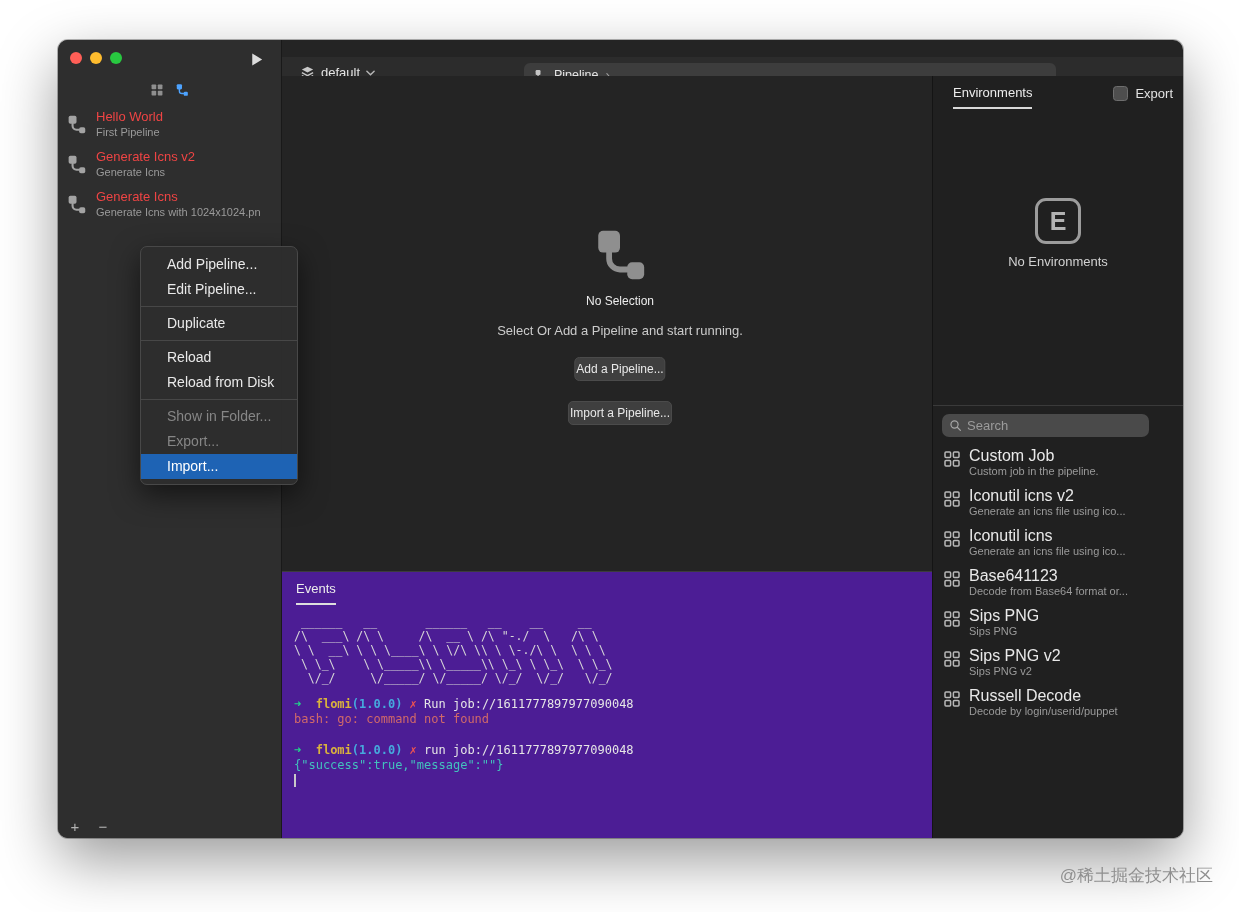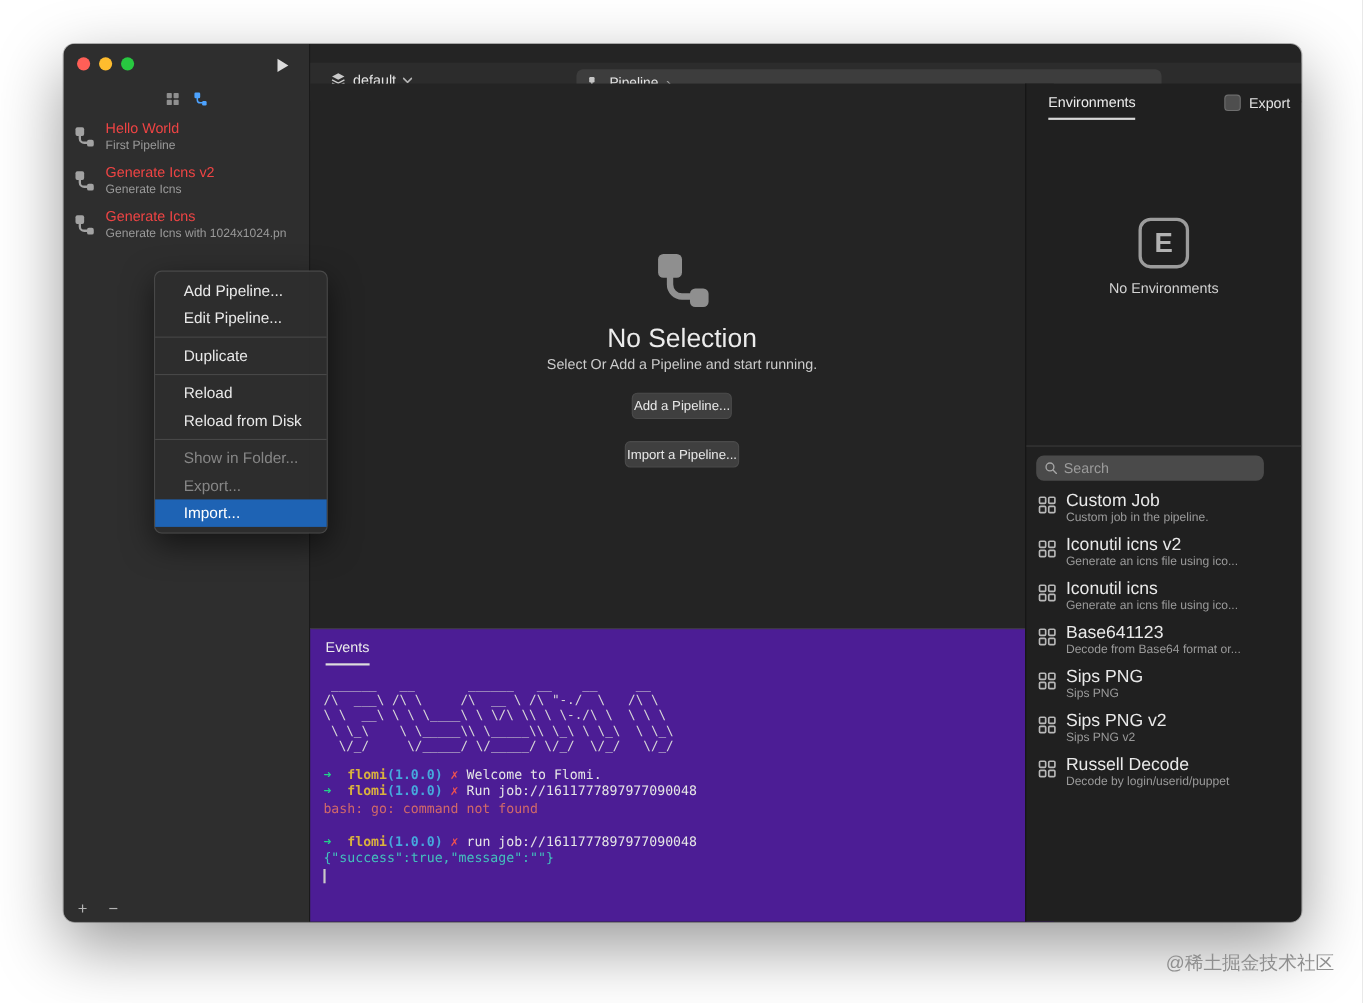--- a/index.html
+++ b/index.html
@@ -39,21 +39,21 @@
   .project-selector .stack{width:15px;height:15px;color:#c9c9c9;}
   .project-selector .chev{width:9px;height:6px;color:#b5b5b5;}
   .breadcrumb-bar{position:absolute;left:242px;top:6px;width:532px;height:24px;background:#3d3d3d;border-radius:6px;
     display:flex;align-items:center;gap:7px;padding:0 10px;color:#e4e4e4;font-size:12.5px;}
   .breadcrumb-bar .node{width:13px;height:13px;color:#c6c6c6;}
   .crumb-chev{color:#9f9f9f;font-size:14px;line-height:1;}
 
   
   .main{position:absolute;left:224px;top:36px;width:676px;bottom:0;background:#242424;}
   .big-node{width:58px;height:58px;color:#8f8f8f;position:absolute;top:150px;left:calc(50% - 29px);}
-  .es-title{position:absolute;top:218px;width:100%;text-align:center;font-size:24px;font-weight:500;color:#ececec;}
+  .es-title{position:absolute;top:218px;width:100%;text-align:center;font-size:12px;font-weight:500;color:#ececec;}
   .es-sub{position:absolute;top:247px;width:100%;text-align:center;font-size:13px;color:#cbcbcb;}
   .es-btn{position:absolute;left:50%;transform:translateX(-50%);height:24px;padding:0 1px;background:#3f3f3f;
     border:1px solid #4b4b4b;border-radius:5px;color:#e8e8e8;font-size:12px;font-family:inherit;white-space:nowrap;}
   .es-btn.add{top:281px;}
   .es-btn.import{top:325px;}
   .events{position:absolute;left:0;top:495px;width:100%;bottom:0;border-top:1px solid #3c3c3c;background:#4c1d95;}
   .events-tab{padding:9px 0 0 14px;font-size:13px;color:#ececec;}
   .events-tab span{display:inline-block;padding-bottom:7px;border-bottom:2px solid #dedede;}
   .ascii{margin:10px 0 0 12px;font-family:"DejaVu Sans Mono",monospace;font-size:11.5px;line-height:14px;color:#d8d8d8;}
   .terminal{margin:12px 0 0 12px;font-family:"DejaVu Sans Mono","DejaVu Sans",monospace;font-size:12px;line-height:15.3px;}
@@ -237,21 +237,20 @@
     <div class="events" data-interactable="false">
       <div class="events-tab" data-interactable="true">
         <span data-interactable="false">Events</span>
       </div>
       <pre class="ascii" data-interactable="false"> ______   __       ______   __    __     __    
 /\  ___\ /\ \     /\  __ \ /\ "-./  \   /\ \   
 \ \  __\ \ \ \____\ \ \/\ \\ \ \-./\ \  \ \ \  
  \ \_\    \ \_____\\ \_____\\ \_\ \ \_\  \ \_\ 
   \/_/     \/_____/ \/_____/ \/_/  \/_/   \/_/ </pre>
       <div class="terminal" data-interactable="false">
-          <div class="term-line" data-interactable="false"><span class="tc-green">➜  </span><span class="tc-gold">flomi</span><span class="tc-blue">(1.0.0)</span><span class="tc-red"> ✗ </span><span class="tc-white">Welcome to Flomi.</span></div>
           <div class="term-line" data-interactable="false"><span class="tc-green">➜  </span><span class="tc-gold">flomi</span><span class="tc-blue">(1.0.0)</span><span class="tc-red"> ✗ </span><span class="tc-white">Run job://1611777897977090048</span></div>
           <div class="term-line" data-interactable="false"><span class="tc-error">bash: go: command not found</span></div>
           <div class="term-line" data-interactable="false"> </div>
           <div class="term-line" data-interactable="false"><span class="tc-green">➜  </span><span class="tc-gold">flomi</span><span class="tc-blue">(1.0.0)</span><span class="tc-red"> ✗ </span><span class="tc-white">run job://1611777897977090048</span></div>
           <div class="term-line" data-interactable="false"><span class="tc-cyan">{"success":true,"message":""}</span></div>
           <div class="term-line"><span class="cursor" data-interactable="false"></span></div>
         </div>
     </div>
   </div>
 

